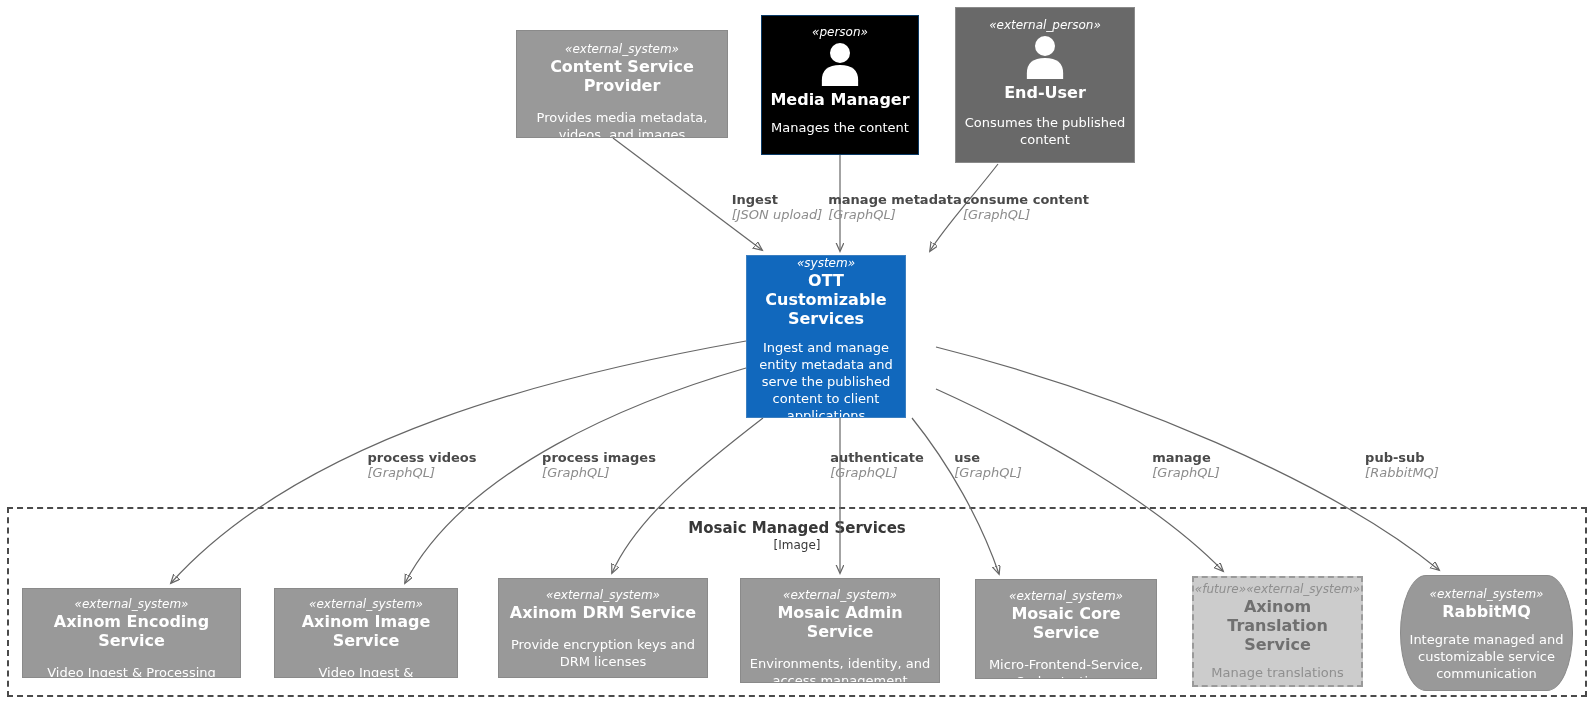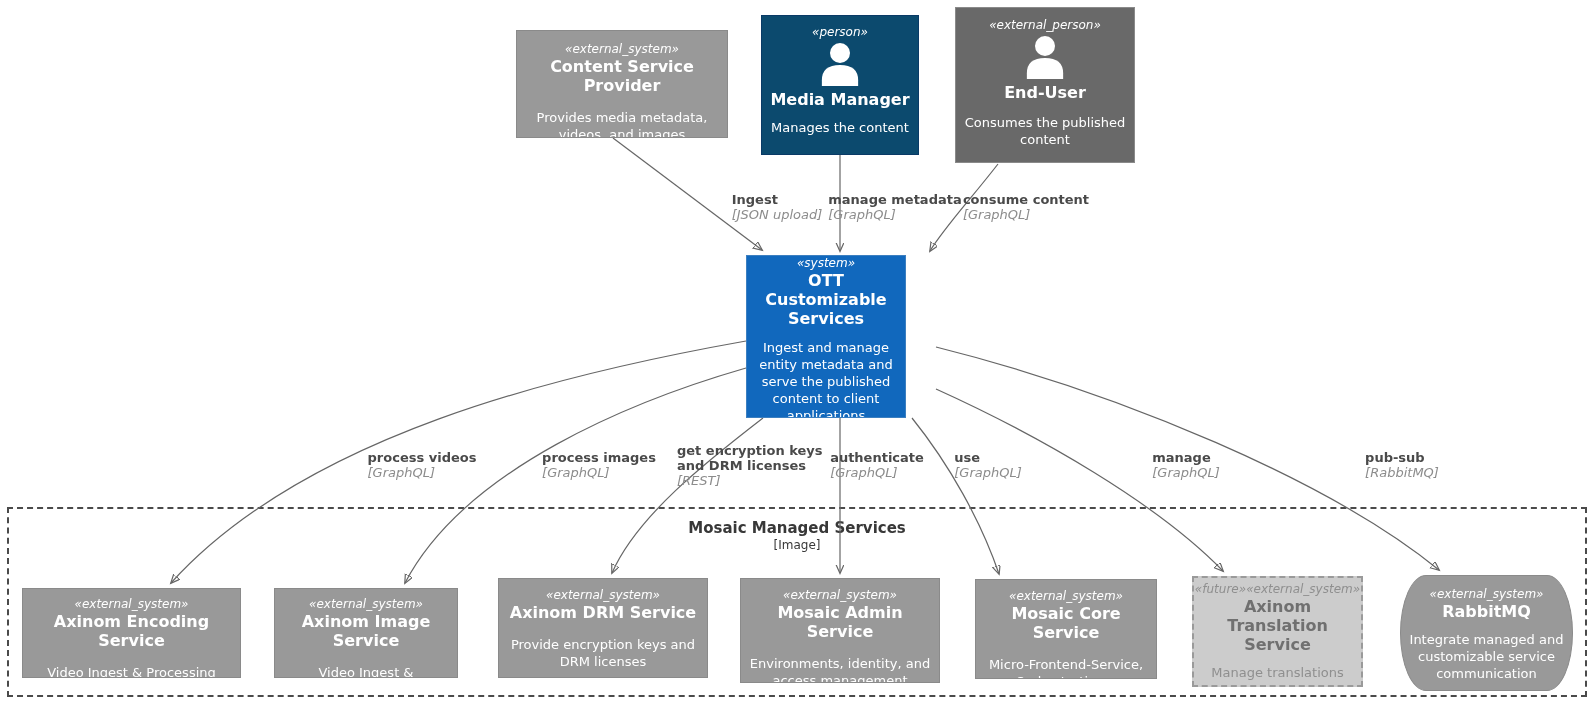--- a/index.html
+++ b/index.html
@@ -26,21 +26,21 @@
   
   .node{
     position:absolute;z-index:3;box-sizing:border-box;color:#ffffff;
     display:flex;flex-direction:column;align-items:center;text-align:center;
     overflow:hidden;
   }
   .node .stereo{font-size:12px;font-style:italic;line-height:15px;}
   .node .title{font-size:16px;font-weight:bold;line-height:19px;padding:0 6px;}
   .node .desc{font-size:13px;line-height:17px;margin-top:14px;padding:0 8px;}
   .ext-system{background:#999999;border:1px solid #8a8a8a;}
-  .person{background:#0c4a6e;border:1px solid #0a3a66;}
+  .person{background:#000000;border:1px solid #0a3a66;}
   .ext-person{background:#696969;border:1px solid #8a8a8a;}
   .system{background:#1168bd;border:1px solid #3c7fc0;}
   .future{
     background:#cccccc;border:2px dashed #9a9a9a;color:#8f8f8f;
   }
   .future .title{color:#707070;}
   .queue{border-radius:26px / 58px;}
   .p-icon{margin:2px 0 4px 0;}
   
   .elabel{
@@ -167,24 +167,20 @@
   </div>
 
   <div class="elabel" style="left:422px;top:450px;">
     <div class="lab">process videos</div>
     <div class="tech">[GraphQL]</div>
   </div>
   <div class="elabel" style="left:599px;top:450px;">
     <div class="lab">process images</div>
     <div class="tech">[GraphQL]</div>
   </div>
-  <div class="elabel" style="left:762px;top:443px;">
-    <div class="lab wrap">get encryption keys and DRM licenses</div>
-    <div class="tech">[REST]</div>
-  </div>
   <div class="elabel" style="left:877px;top:450px;">
     <div class="lab">authenticate</div>
     <div class="tech">[GraphQL]</div>
   </div>
   <div class="elabel" style="left:988px;top:450px;">
     <div class="lab">use</div>
     <div class="tech">[GraphQL]</div>
   </div>
   <div class="elabel" style="left:1186px;top:450px;">
     <div class="lab">manage</div>

